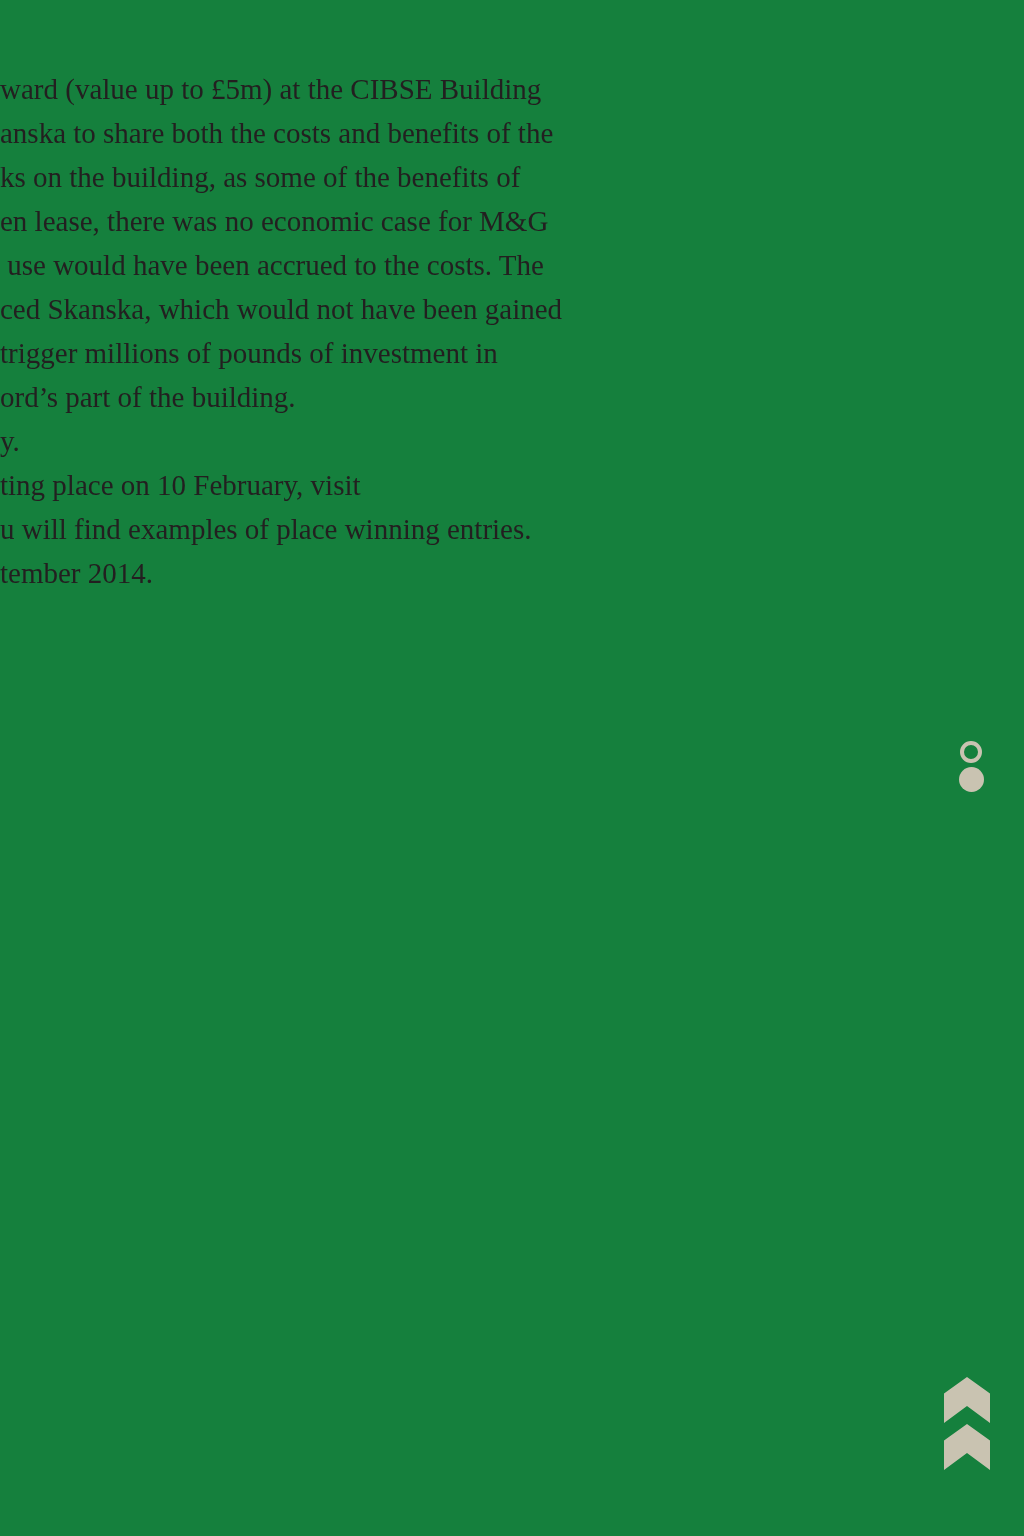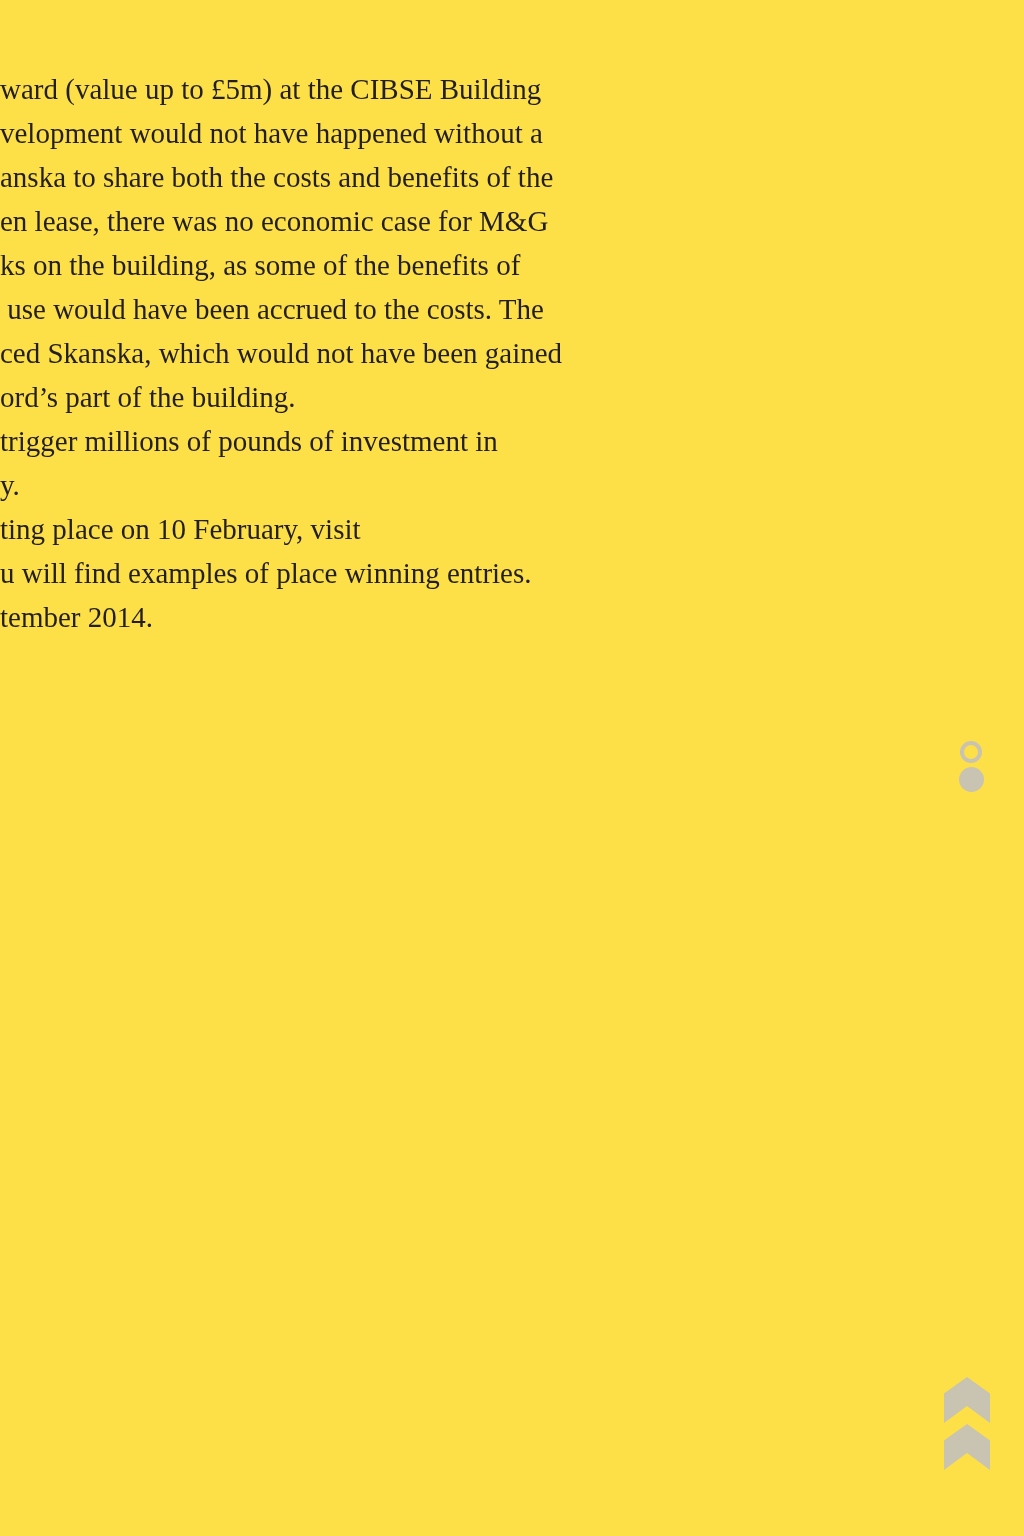--- a/index.html
+++ b/index.html
@@ -10,21 +10,21 @@
     width: 1024px;
     height: 1536px;
     background: #ffffff;
     position: relative;
     overflow: hidden;
     font-family: "Liberation Serif", serif;
   }
   .page {
     position: absolute;
     inset: 0;
-    background: #fde047;
+    background: #15803d;
   }
   
   .article-text {
     position: absolute;
     left: 0;
     top: 67px;
     width: 720px;
     color: #231f20;
     font-size: 29px;
     line-height: 44px;
@@ -75,28 +75,27 @@
     margin-bottom: 1px;
   }
 </style>
 </head>
 <body>
 
 <div class="page">
 
   <div class="article-text">
     <div class="line">ward (value up to £5m) at the CIBSE Building</div>
-    <div class="line">velopment would not have happened without a</div>
     <div class="line">anska to share both the costs and benefits of the</div>
+    <div class="line">ks on the building, as some of the benefits of</div>
     <div class="line">en lease, there was no economic case for M&amp;G</div>
-    <div class="line">ks on the building, as some of the benefits of</div>
     <div class="line"> use would have been accrued to the costs. The</div>
     <div class="line">ced Skanska, which would not have been gained</div>
+    <div class="line">trigger millions of pounds of investment in</div>
     <div class="line">ord’s part of the building.</div>
-    <div class="line">trigger millions of pounds of investment in</div>
     <div class="line">y.</div>
     <div class="line">ting place on 10 February, visit</div>
     <div class="line">u will find examples of place winning entries.</div>
     <div class="line">tember 2014.</div>
   </div>
 
   <div class="pager-dots">
     <div class="dot-outline"></div>
     <div class="dot-filled"></div>
   </div>

